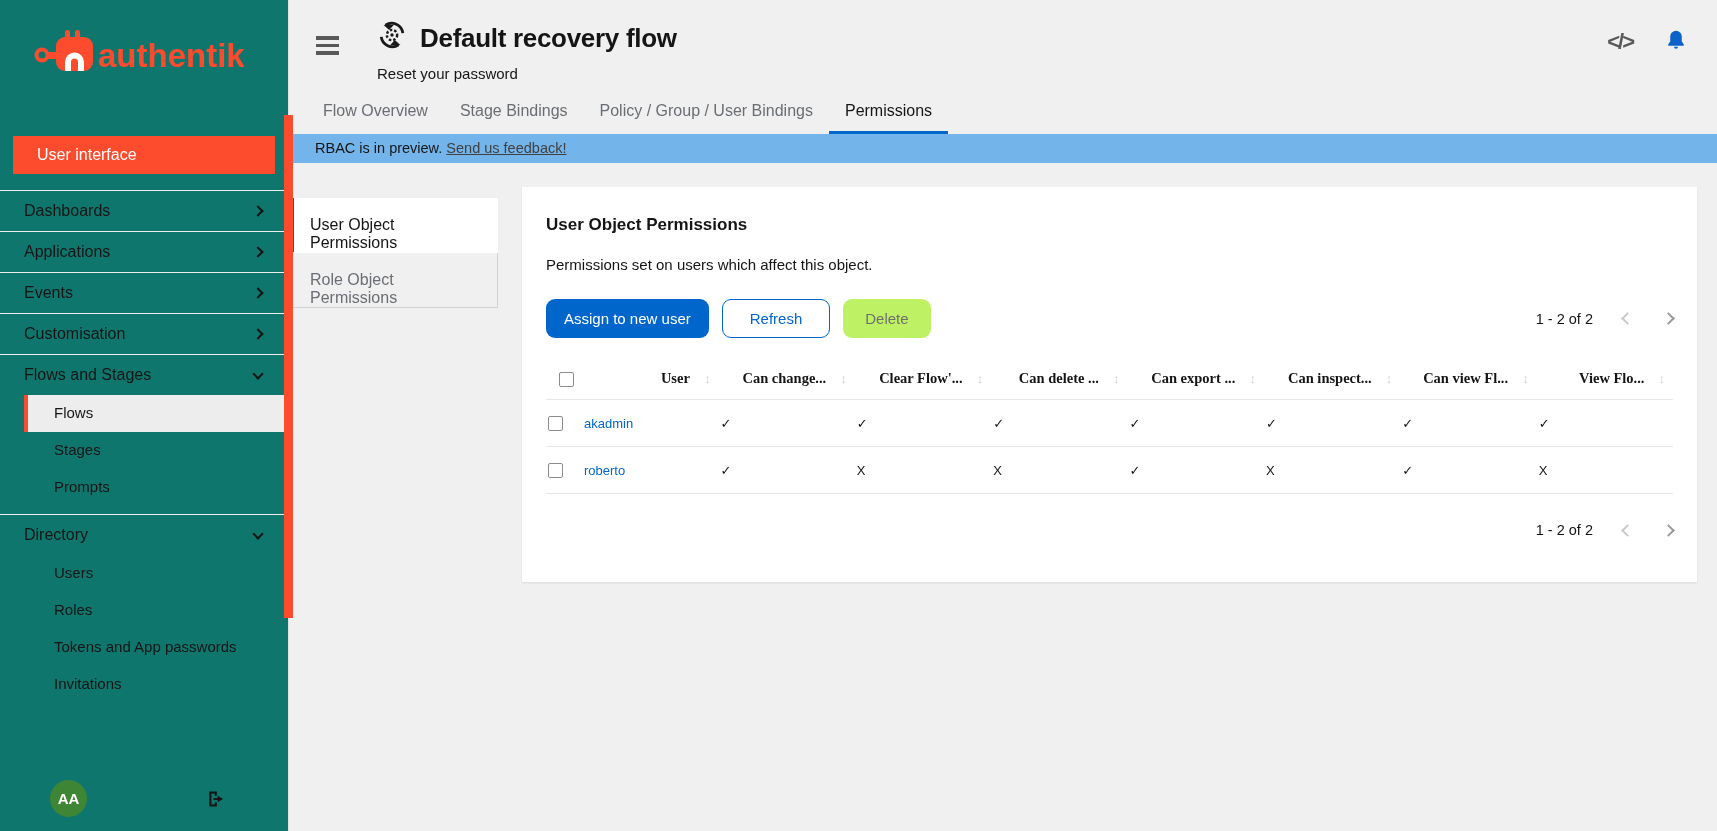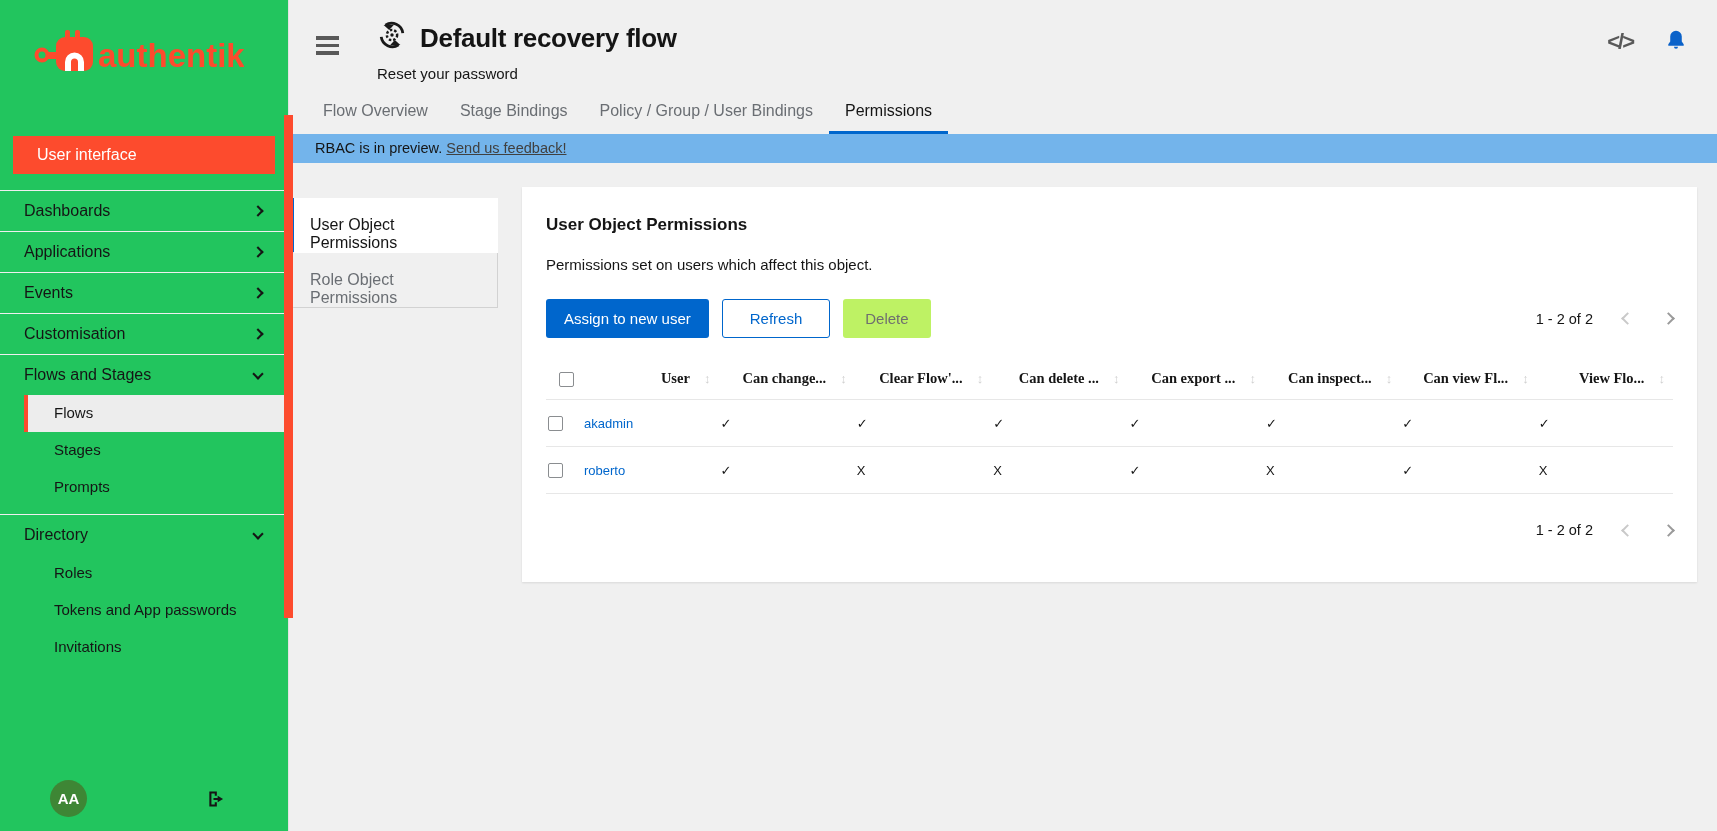--- a/index.html
+++ b/index.html
@@ -4,21 +4,21 @@
 <style>
   * { box-sizing: border-box; margin: 0; padding: 0; }
   html,body { width:1717px; height:831px; }
   body {
     font-family: "Liberation Sans", "DejaVu Sans", sans-serif;
     color:#151515; background:#f0f0f0; overflow:hidden; position:relative;
   }
   .app { display:flex; width:100%; height:100%; }
 
   
-  .sidebar { width:288px; min-width:288px; background:#22c55e; display:flex; flex-direction:column;
+  .sidebar { width:288px; min-width:288px; background:#0f766e; display:flex; flex-direction:column;
              box-shadow:1px 0 0 #e2e2e2; position:relative; z-index:2; }
   .accent-strip { position:absolute; left:284px; top:115px; width:9px; height:503px;
                   background:#fd4b2d; z-index:6; }
   .logo { padding:28px 0 0 34px; }
   .ui-item { margin:54px 13px 0 13px; background:#fd4b2d; color:#fff; font-size:16px;
              padding:10px 24px; cursor:pointer; }
   .nav { margin-top:16px; flex:1; overflow:hidden; }
   .nav-group { border-top:1px solid #efefef; }
   .nav-item { display:flex; align-items:center; justify-content:space-between;
               padding:10px 26px 10px 24px; font-size:16px; cursor:pointer; height:40px; }
@@ -64,21 +64,21 @@
             border-left:3px solid transparent; border-right:1px solid #d2d2d2;
             border-bottom:1px solid #d2d2d2; height:55px; }
   .subtab.active { background:#fff; color:#151515; border-left-color:#0066cc;
                    border-right-color:transparent; border-bottom-color:transparent; }
 
   .card { flex:1; background:#fff; margin-left:24px; padding:28px 24px 24px; min-height:395px;
           box-shadow:0 1px 2px rgba(0,0,0,0.1); }
   .card-title { font-size:17px; font-weight:bold; }
   .card-desc { font-size:15px; margin-top:21px; }
   .toolbar { display:flex; align-items:center; margin-top:26px; }
-  .btn { font-size:15px; padding:10px 17px; border:1px solid transparent; border-radius:3px;
+  .btn { font-size:15px; padding:10px 17px; border:1px solid transparent; border-radius:9px;
          cursor:pointer; font-family:inherit; }
   .btn-primary { background:#0066cc; color:#fff; }
   .btn-secondary { background:#fff; color:#0066cc; border-color:#0066cc; margin-left:13px;
                    padding:10px 27px; }
   .btn-disabled { background:#bef264; color:#6f6f6f; margin-left:13px; padding:10px 21px;
                   cursor:default; }
   .pagination { margin-left:auto; display:flex; align-items:center; font-size:14.5px; }
   .pchev { display:inline-block; width:9px; height:9px; border-top:2px solid #9a9a9a;
            border-right:2px solid #9a9a9a; cursor:pointer; }
   .pchev.left  { transform:rotate(-135deg); border-color:#c9c9c9; margin-left:30px; }
@@ -166,20 +166,23 @@
   </div>
           </div>
   </div>
         <div class="nav-group">
     <div class="nav-item">
       <span class="nav-label">Directory</span>
       <span class="chev down"></span>
     </div>
     <div class="nav-children">
             <div class="nav-sub">
+    <span>Users</span>
+  </div>
+            <div class="nav-sub">
     <span>Roles</span>
   </div>
             <div class="nav-sub">
     <span>Tokens and App passwords</span>
   </div>
             <div class="nav-sub">
     <span>Invitations</span>
   </div>
           </div>
   </div>

